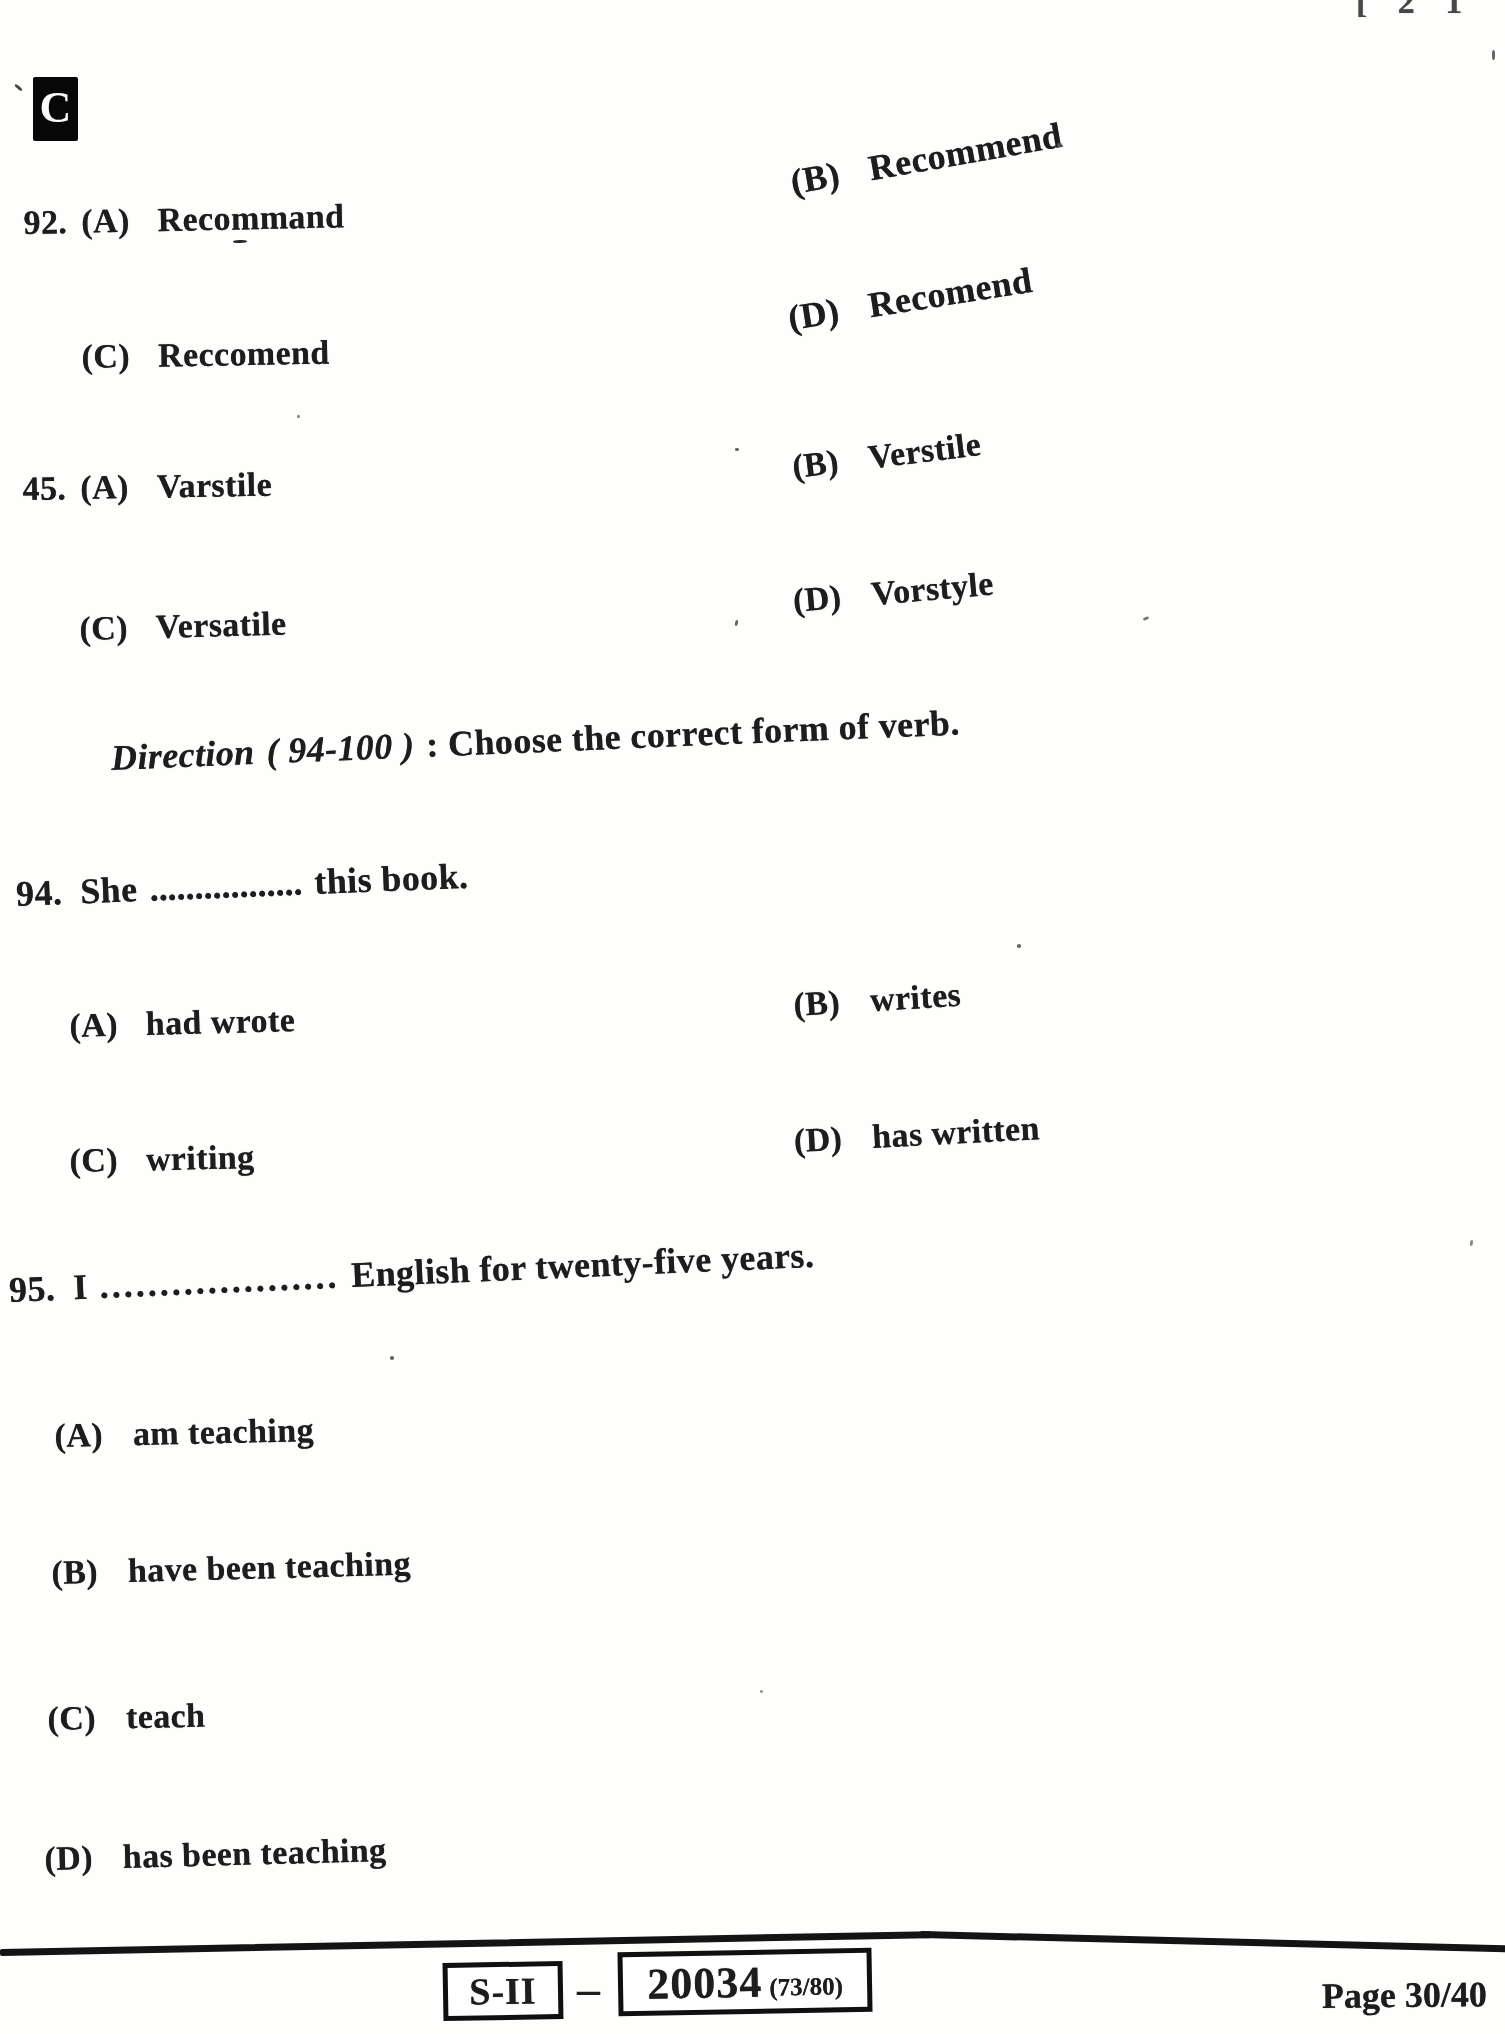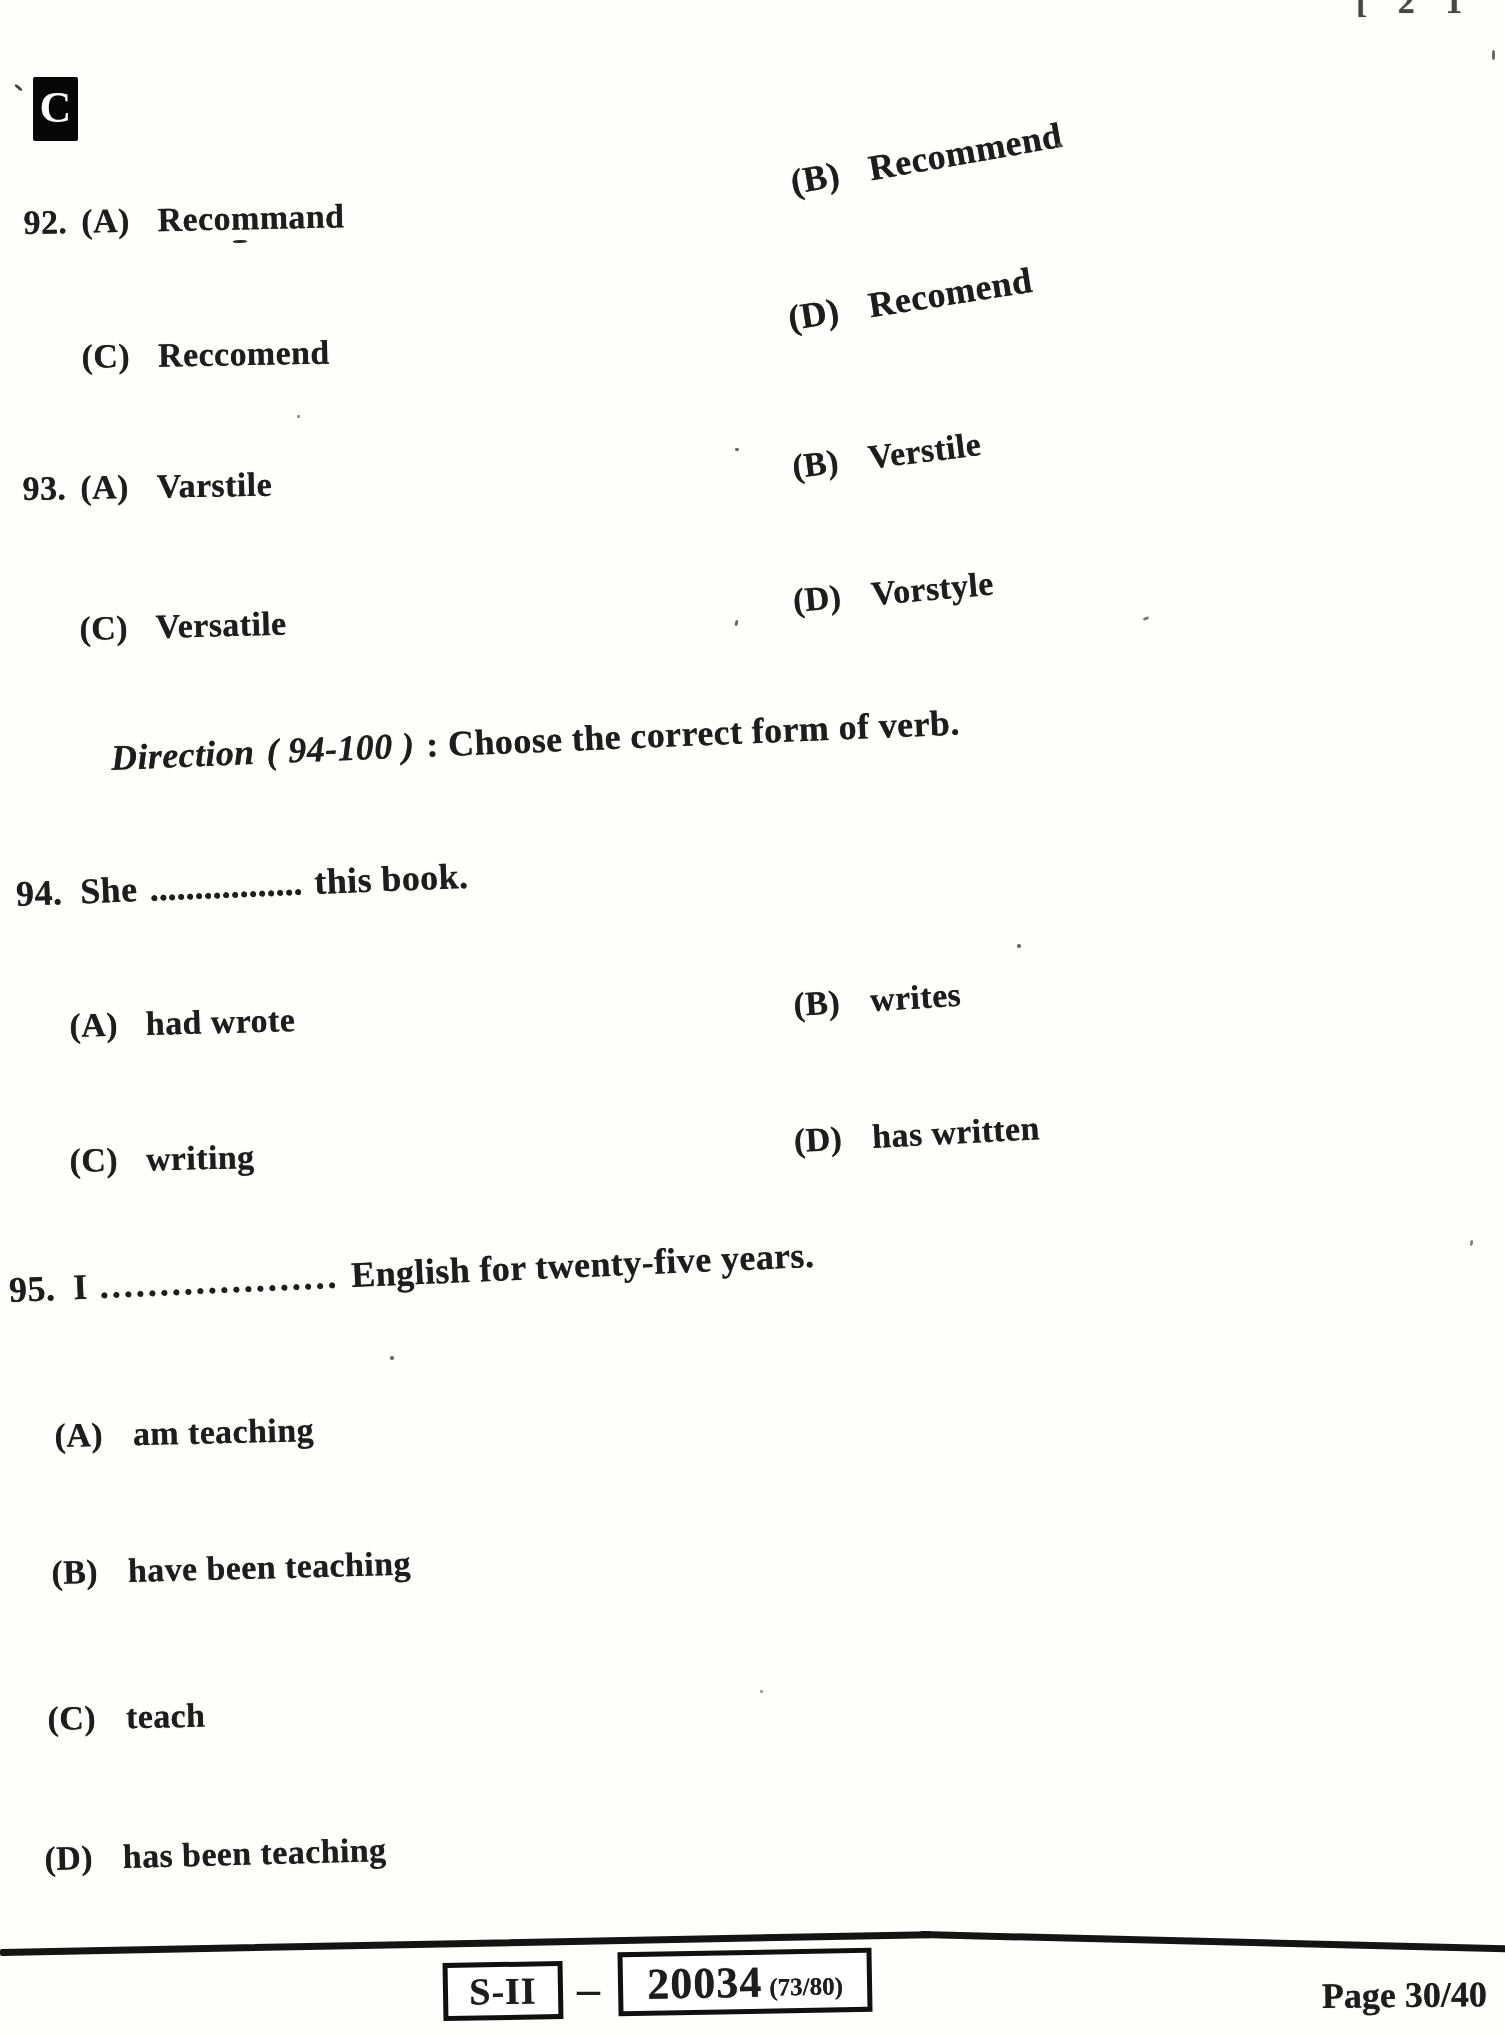--- a/index.html
+++ b/index.html
@@ -76,21 +76,21 @@
     <span>(B)</span><span class="gap30">Recommend</span>
   </div>
   <div class="line f34" style="left:82px;top:336px;transform:rotate(-1deg);">
     <span>(C)</span><span class="gap28">Reccomend</span>
   </div>
   <div class="line f36" style="left:792px;top:296px;transform:rotate(-9deg);">
     <span>(D)</span><span class="gap30">Recomend</span>
   </div>
 
   <div class="line f34" style="left:23px;top:468px;transform:rotate(-1deg);">
-    <span>93.</span><span class="gap14">(A)</span><span class="gap28">Varstile</span>
+    <span>45.</span><span class="gap14">(A)</span><span class="gap28">Varstile</span>
   </div>
   <div class="line f34" style="left:795px;top:446px;transform:rotate(-7deg);">
     <span>(B)</span><span class="gap30">Verstile</span>
   </div>
   <div class="line f34" style="left:80px;top:608px;transform:rotate(-1.5deg);">
     <span>(C)</span><span class="gap28">Versatile</span>
   </div>
   <div class="line f34" style="left:795px;top:580px;transform:rotate(-5deg);">
     <span>(D)</span><span class="gap30">Vorstyle</span>
   </div>

